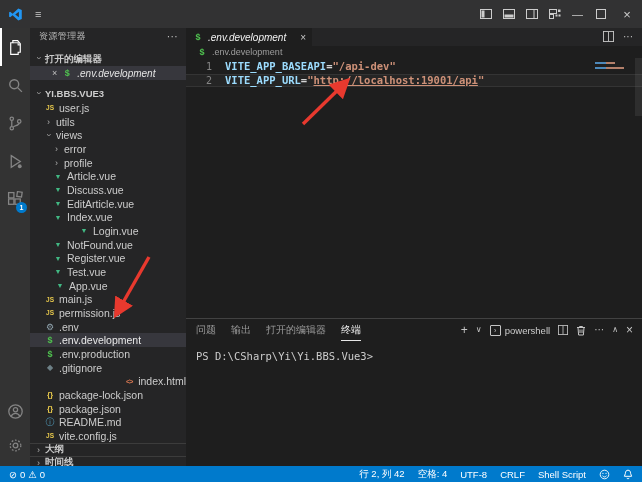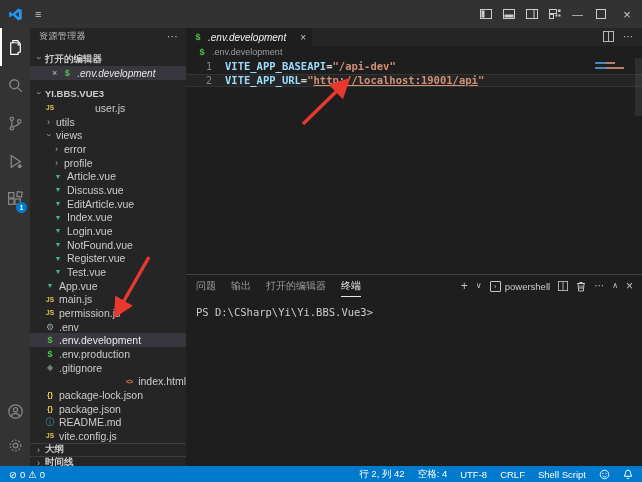--- a/index.html
+++ b/index.html
@@ -72,21 +72,21 @@
   .tok-op { color:#d4d4d4; }
   .tok-str { color:#ce9178; }
   .tok-link { text-decoration:underline; }
   .minimap { position:absolute; top:2px; right:13px; width:36px; height:60px; }
   .mm-line { position:absolute; height:2px; opacity:.85; }
   .mm1 { top:2px; left:2px; width:20px; background:linear-gradient(90deg,#569cd6 55%,#ce9178 55%); }
   .mm2 { top:7px; left:2px; width:29px; background:linear-gradient(90deg,#569cd6 38%,#ce9178 38%); }
   .vscroll { position:absolute; top:0; right:0; width:7px; height:58px; background:rgba(121,121,121,.18); }
 
   
-  .panel { height:192px; flex:none; border-top:1px solid #424242; display:flex; flex-direction:column; }
+  .panel { height:148px; flex:none; border-top:1px solid #424242; display:flex; flex-direction:column; }
   .panel-header { height:22px; flex:none; display:flex; align-items:center; padding:0 9px 0 10px; }
   .ptab { font-size:10px; color:#9a9a9a; margin-right:15px; height:22px; line-height:21px; }
   .ptab.active { color:#e7e7e7; border-bottom:1px solid #e7e7e7; }
   .panel-actions { margin-left:auto; display:flex; align-items:center; gap:8px; color:#c5c5c5; }
   .pa { font-size:10px; line-height:1; display:flex; align-items:center; }
   .shell-box { display:flex; align-items:center; gap:4px; }
   .shell-ic { width:11px; height:11px; border:1px solid #c5c5c5; border-radius:1px; font-size:7px; line-height:9px; text-align:center; }
   .shell-name { font-size:9.5px; color:#cccccc; }
   .terminal { flex:1; padding:9px 0 0 10px; font-family:"DejaVu Sans Mono",monospace; font-size:10.5px; color:#cccccc; }
 
@@ -216,21 +216,21 @@
       <div class="oe-item">
         <span class="close">×</span>
         <span class="ficon ic-shell">$</span>
         <span class="name">.env.development</span>
       </div>
       <div class="sb-sec">
         <span class="chev down">›</span>
         <span>YI.BBS.VUE3</span>
       </div>
       <div class="tree">
-          <div class="trow" style="padding-left: 14px; gap: 36px;">
+          <div class="trow" style="padding-left: 14px;">
             <span class="ficon ic-js">JS</span>
             <span class="tlabel">user.js</span>
           </div>
           <div class="trow" style="padding-left: 14px;">
             <span class="chev">›</span>
             <span class="tlabel">utils</span>
           </div>
           <div class="trow" style="padding-left: 14px;">
             <span class="chev down">›</span>
             <span class="tlabel">views</span>
@@ -252,37 +252,37 @@
             <span class="tlabel">Discuss.vue</span>
           </div>
           <div class="trow" style="padding-left: 22px;">
             <span class="ficon ic-vue">▼</span>
             <span class="tlabel">EditArticle.vue</span>
           </div>
           <div class="trow" style="padding-left: 22px;">
             <span class="ficon ic-vue">▼</span>
             <span class="tlabel">Index.vue</span>
           </div>
-          <div class="trow" style="padding-left: 22px;">
+          <div class="trow" style="padding-left: 8px; margin-left: 40px;">
             <span class="ficon ic-vue">▼</span>
             <span class="tlabel">Login.vue</span>
           </div>
           <div class="trow" style="padding-left: 22px;">
             <span class="ficon ic-vue">▼</span>
             <span class="tlabel">NotFound.vue</span>
           </div>
           <div class="trow" style="padding-left: 22px;">
             <span class="ficon ic-vue">▼</span>
             <span class="tlabel">Register.vue</span>
           </div>
           <div class="trow" style="padding-left: 22px;">
             <span class="ficon ic-vue">▼</span>
             <span class="tlabel">Test.vue</span>
           </div>
-          <div class="trow" style="padding-left: 14px;">
+          <div class="trow" style="padding-left: 24px;">
             <span class="ficon ic-vue">▼</span>
             <span class="tlabel">App.vue</span>
           </div>
           <div class="trow" style="padding-left: 14px;">
             <span class="ficon ic-js">JS</span>
             <span class="tlabel">main.js</span>
           </div>
           <div class="trow" style="padding-left: 14px;">
             <span class="ficon ic-js">JS</span>
             <span class="tlabel">permission.js</span>

